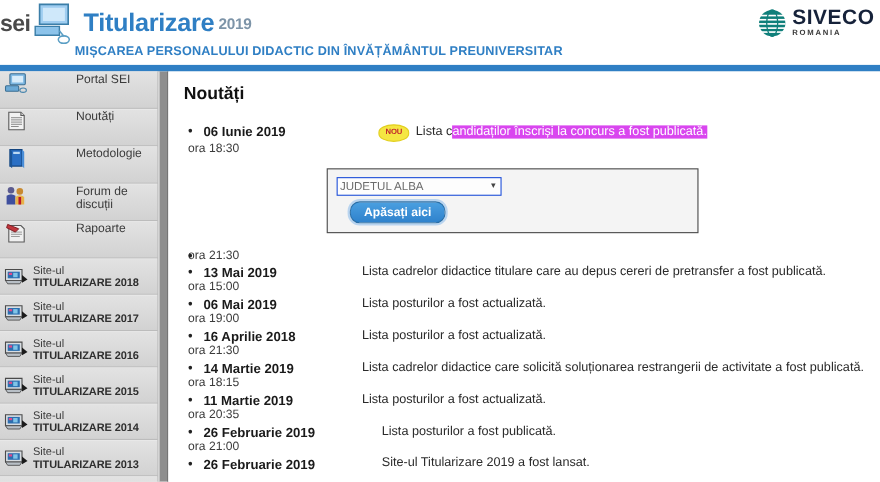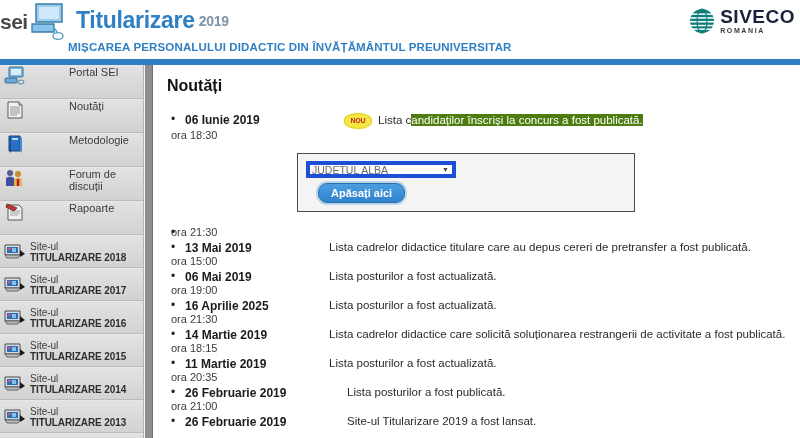--- a/index.html
+++ b/index.html
@@ -242,21 +242,21 @@
   .desc {
     font-size: 11.5px;
     color: #2a2a2a;
   }
   .time {
     font-size: 11px;
     color: #3b3b3b;
     margin: 0 0 3px -14px;
   }
   .sel {
-    background: #4d7c0f;
+    background: #d946ef;
     color: #ffffff;
   }
 
   
   .featured {
     margin-bottom: 6px;
   }
   .featured .date-col {
     flex: 0 0 125px;
   }
@@ -291,21 +291,21 @@
     align-items: center;
   }
   .rp-label {
     font-size: 11.5px;
     color: #222;
     margin-right: 6px;
   }
   .rp-select {
     width: 150px;
     height: 17px;
-    border: 4px solid #1d4ed8;
+    border: 1px solid #1d4ed8;
     background: #fdfdfd;
     font-family: "Liberation Sans", sans-serif;
     font-size: 10.5px;
     color: #6b6b6b;
     padding: 0 2px;
     box-sizing: border-box;
     position: relative;
     display: flex;
     align-items: center;
     justify-content: space-between;
@@ -599,21 +599,21 @@
       <li class="news-row">
         <div class="row-line">
           <span class="date date-w">06 Mai 2019</span>
           <span class="desc">Lista posturilor a fost actualizată.</span>
         </div>
         <div class="time">ora 19:00</div>
       </li>
 
       <li class="news-row">
         <div class="row-line">
-          <span class="date date-w">16 Aprilie 2025</span>
+          <span class="date date-w">16 Aprilie 2018</span>
           <span class="desc">Lista posturilor a fost actualizată.</span>
         </div>
         <div class="time">ora 21:30</div>
       </li>
 
       <li class="news-row">
         <div class="row-line">
           <span class="date date-w">14 Martie 2019</span>
           <span class="desc">Lista cadrelor didactice care solicită soluționarea restrangerii de activitate a fost publicată.</span>
         </div>

